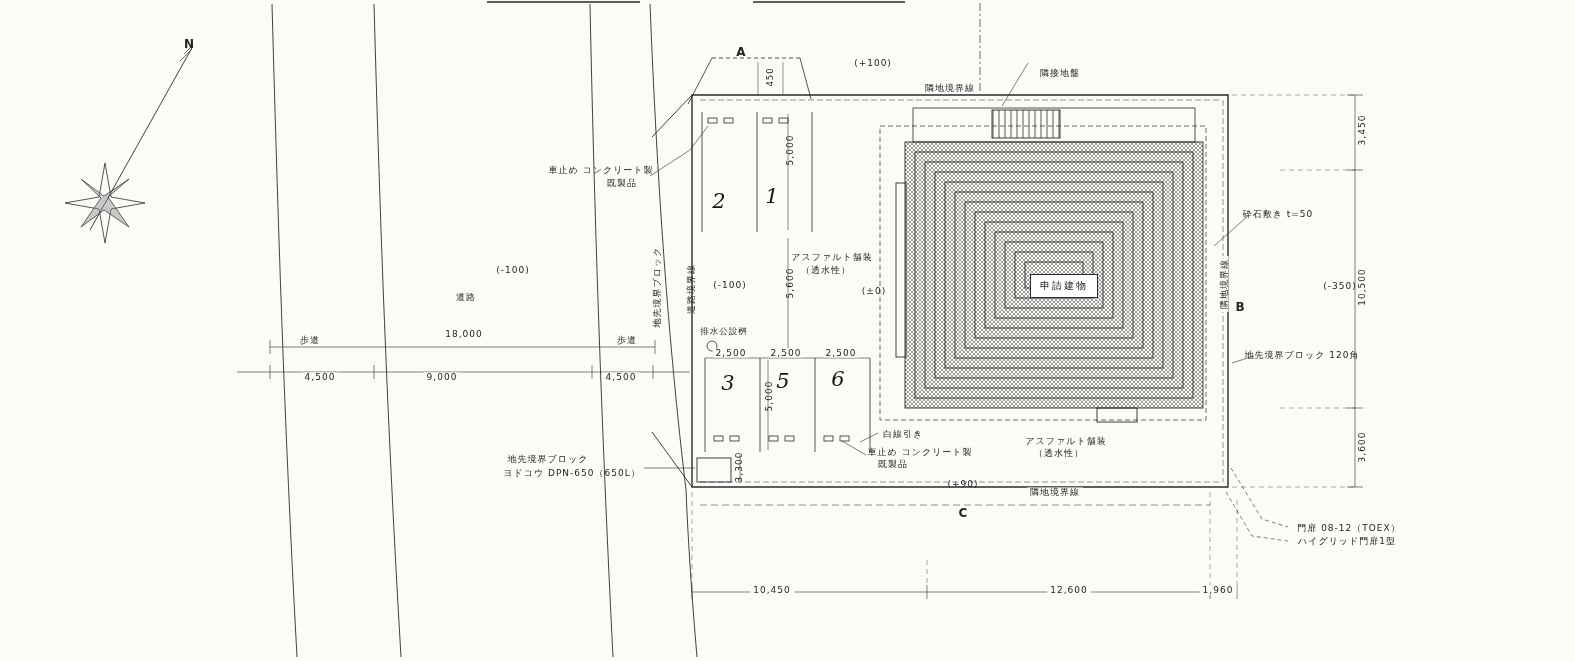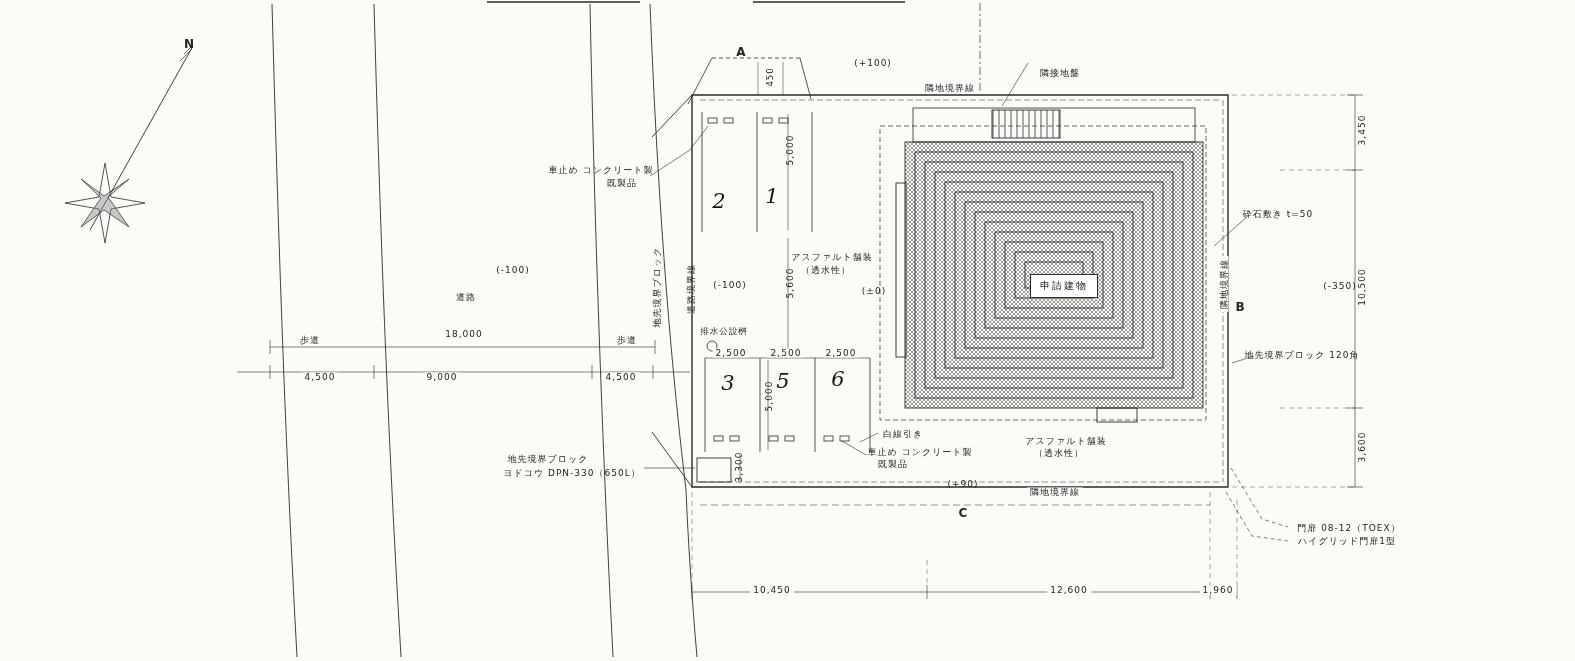--- a/index.html
+++ b/index.html
@@ -188,21 +188,21 @@
   <div class="lbl num" style="left:783px;top:381px">5</div>
   <div class="lbl num" style="left:838px;top:379px">6</div>
   <div class="lbl rot" style="left:769px;top:396px">5,000</div>
   <div class="lbl rot" style="left:739px;top:467px">3,300</div>
   <div class="lbl" style="left:903px;top:434px">白線引き</div>
   <div class="lbl" style="left:920px;top:452px">車止め コンクリート製</div>
   <div class="lbl" style="left:893px;top:464px">既製品</div>
   <div class="lbl" style="left:1066px;top:441px">アスファルト舗装</div>
   <div class="lbl" style="left:1059px;top:453px">（透水性）</div>
   <div class="lbl" style="left:548px;top:459px">地先境界ブロック</div>
-  <div class="lbl" style="left:572px;top:473px">ヨドコウ DPN-330（650L）</div>
+  <div class="lbl" style="left:572px;top:473px">ヨドコウ DPN-650（650L）</div>
 
   <div class="bldg-box">申請建物</div>
 
   <div class="lbl" style="left:1278px;top:214px">砕石敷き t=50</div>
   <div class="lbl" style="left:1302px;top:355px">地先境界ブロック 120角</div>
   <div class="lbl rot bg" style="left:1362px;top:130px">3,450</div>
   <div class="lbl rot bg" style="left:1362px;top:287px">10,500</div>
   <div class="lbl rot bg" style="left:1362px;top:447px">3,600</div>
   <div class="lbl" style="left:1349px;top:528px">門扉 08-12（TOEX）</div>
   <div class="lbl" style="left:1347px;top:541px">ハイグリッド門扉1型</div>

